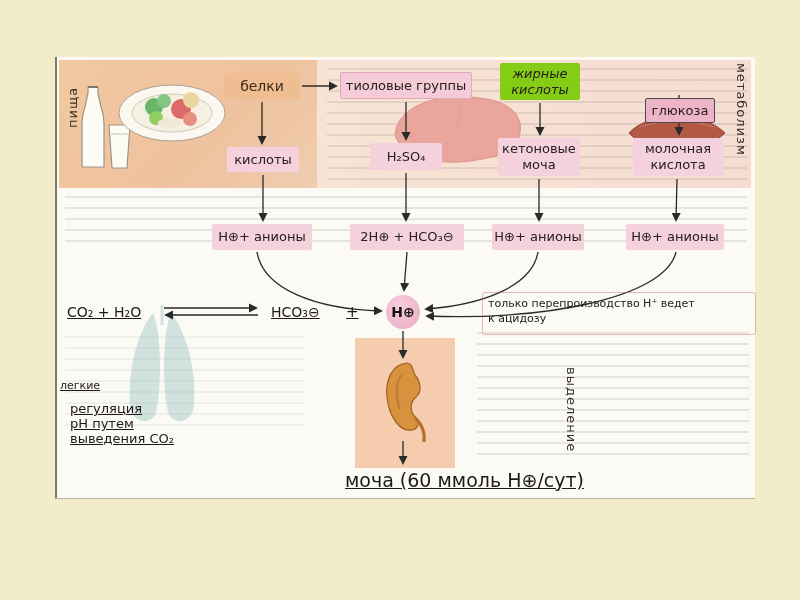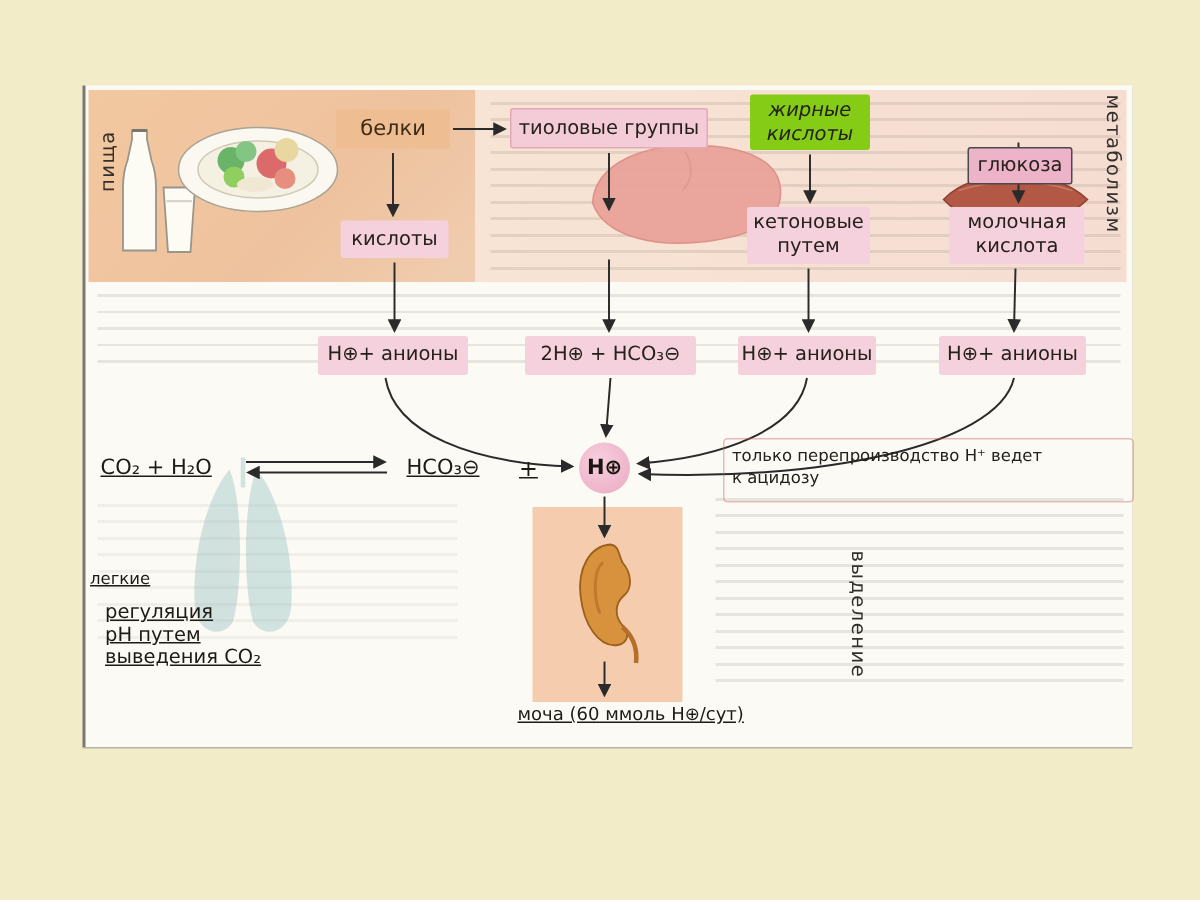--- a/index.html
+++ b/index.html
@@ -129,22 +129,23 @@
     <div class="vert vright" style="left:692px;top:6px">метаболизм</div>
     <div class="vert vright" style="left:522px;top:310px">выделение</div>
 
     <div class="bx peach" style="left:167px;top:16px;width:76px;height:26px">белки</div>
     <div class="bx thiol" style="left:283px;top:15px;width:132px;height:27px">тиоловые группы</div>
     <div class="bx yellow" style="left:443px;top:6px;width:80px;height:37px">жирные
 кислоты</div>
     <div class="bx glucose" style="left:588px;top:10px;width:70px;height:25px">глюкоза</div>
 
     <div class="bx pink" style="left:170px;top:90px;width:72px;height:25px">кислоты</div>
+    <div class="bx pink" style="left:313px;top:86px;width:72px;height:27px">H₂SO₄</div>
     <div class="bx pink" style="left:441px;top:81px;width:82px;height:38px">кетоновые
-путем</div>
+моча</div>
     <div class="bx pink" style="left:576px;top:81px;width:90px;height:38px">молочная
 кислота</div>
 
     <div class="bx pink" style="left:155px;top:167px;width:100px;height:26px">H⊕+ анионы</div>
     <div class="bx pink" style="left:293px;top:167px;width:114px;height:26px">2H⊕ + HCO₃⊖</div>
     <div class="bx pink" style="left:435px;top:167px;width:92px;height:26px">H⊕+ анионы</div>
     <div class="bx pink" style="left:569px;top:167px;width:98px;height:26px">H⊕+ анионы</div>
 
     <div class="txt" style="left:10px;top:247px">CO₂  +  H₂O</div>
     <div class="txt" style="left:214px;top:247px">HCO₃⊖</div>
@@ -153,16 +154,16 @@
 
     <div class="notebox"></div>
     <div class="note">только перепроизводство H⁺ ведет
 к ацидозу</div>
 
     <div class="txt" style="left:3px;top:322px;font-size:11px">легкие</div>
     <div class="txt" style="left:13px;top:344px;font-size:13px;line-height:15px">регуляция
 pH путем
 выведения CO₂</div>
 
-    <div class="txt" style="left:288px;top:412px;font-size:12px">моча (60 ммоль H⊕/сут)</div>
+    <div class="txt" style="left:288px;top:412px;font-size:19px">моча (60 ммоль H⊕/сут)</div>
 
   </div>
 </div>
 
 </body></html>

